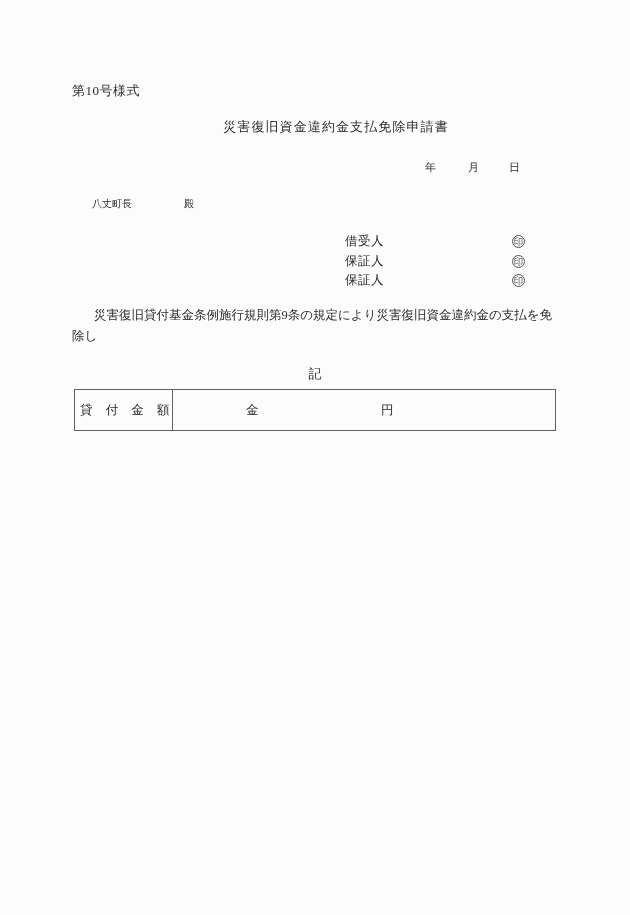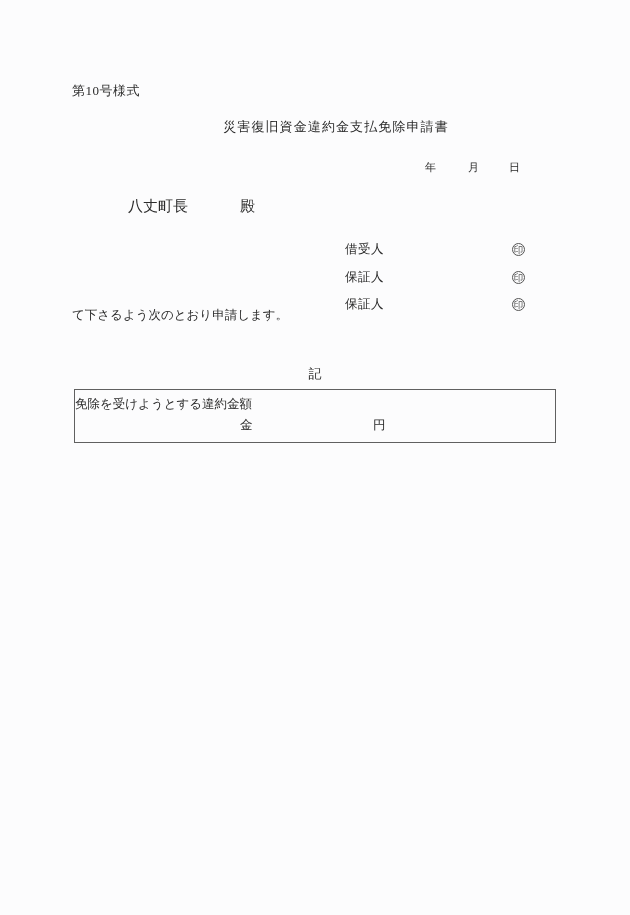--- a/index.html
+++ b/index.html
@@ -57,43 +57,41 @@
   }
   .date-line .unit { display: inline-block; }
   .date-line .gap-y { display: inline-block; width: 32px; }
   .date-line .gap-m { display: inline-block; width: 30px; }
 
   
   .addressee {
     position: absolute;
     left: 92px;
     top: 197px;
-    font-size: 15px;
-    white-space: nowrap;
-    margin-left: 36px;
+    font-size: 10px;
+    white-space: nowrap;
   }
   .addressee .hon {
     display: inline-block;
     margin-left: 52px;
   }
 
   
   .sign-block {
     position: absolute;
     left: 345px;
     top: 232px;
     width: 180px;
   }
   .sign-row {
     display: flex;
     align-items: center;
     justify-content: space-between;
     height: 19.5px;
     font-size: 12.5px;
-    margin-top: 8px;
   }
   .sign-row .role { letter-spacing: 0.5px; }
   .seal {
     display: inline-block;
     width: 13px;
     height: 13px;
     line-height: 12px;
     text-align: center;
     border: 1px solid #555;
     border-radius: 50%;
@@ -237,32 +235,34 @@
       <span class="role">保証人</span>
       <span class="seal">印</span>
     </div>
     <div class="sign-row">
       <span class="role">保証人</span>
       <span class="seal">印</span>
     </div>
   </div>
 
   <div class="body-text">
-    <span class="line2">て下さるよう次のとおり申請します。</span>
+    <span class="line1">災害復旧貸付基金条例施行規則第9条の規定により災害復旧資金違約金の支払を免除し</span>
   </div>
 
   <div class="ki-mark">記</div>
 
   <table class="form-table">
     <tbody>
       <tr>
-        <td class="cell-wide" colspan="2">
-          <span class="wide-title">免除を受けようとする違約金額</span>
-          <span class="wide-amount">
+        <td class="cell-label">
+          <span class="spaced">貸 付 金 額</span>
+        </td>
+        <td class="cell-value">
+          <div class="amount-line">
             <span class="yen-k">金</span>
             <span class="yen-u">円</span>
-          </span>
+          </div>
         </td>
       </tr>
     </tbody>
   </table>
 
 </div>
 
 </body></html>

